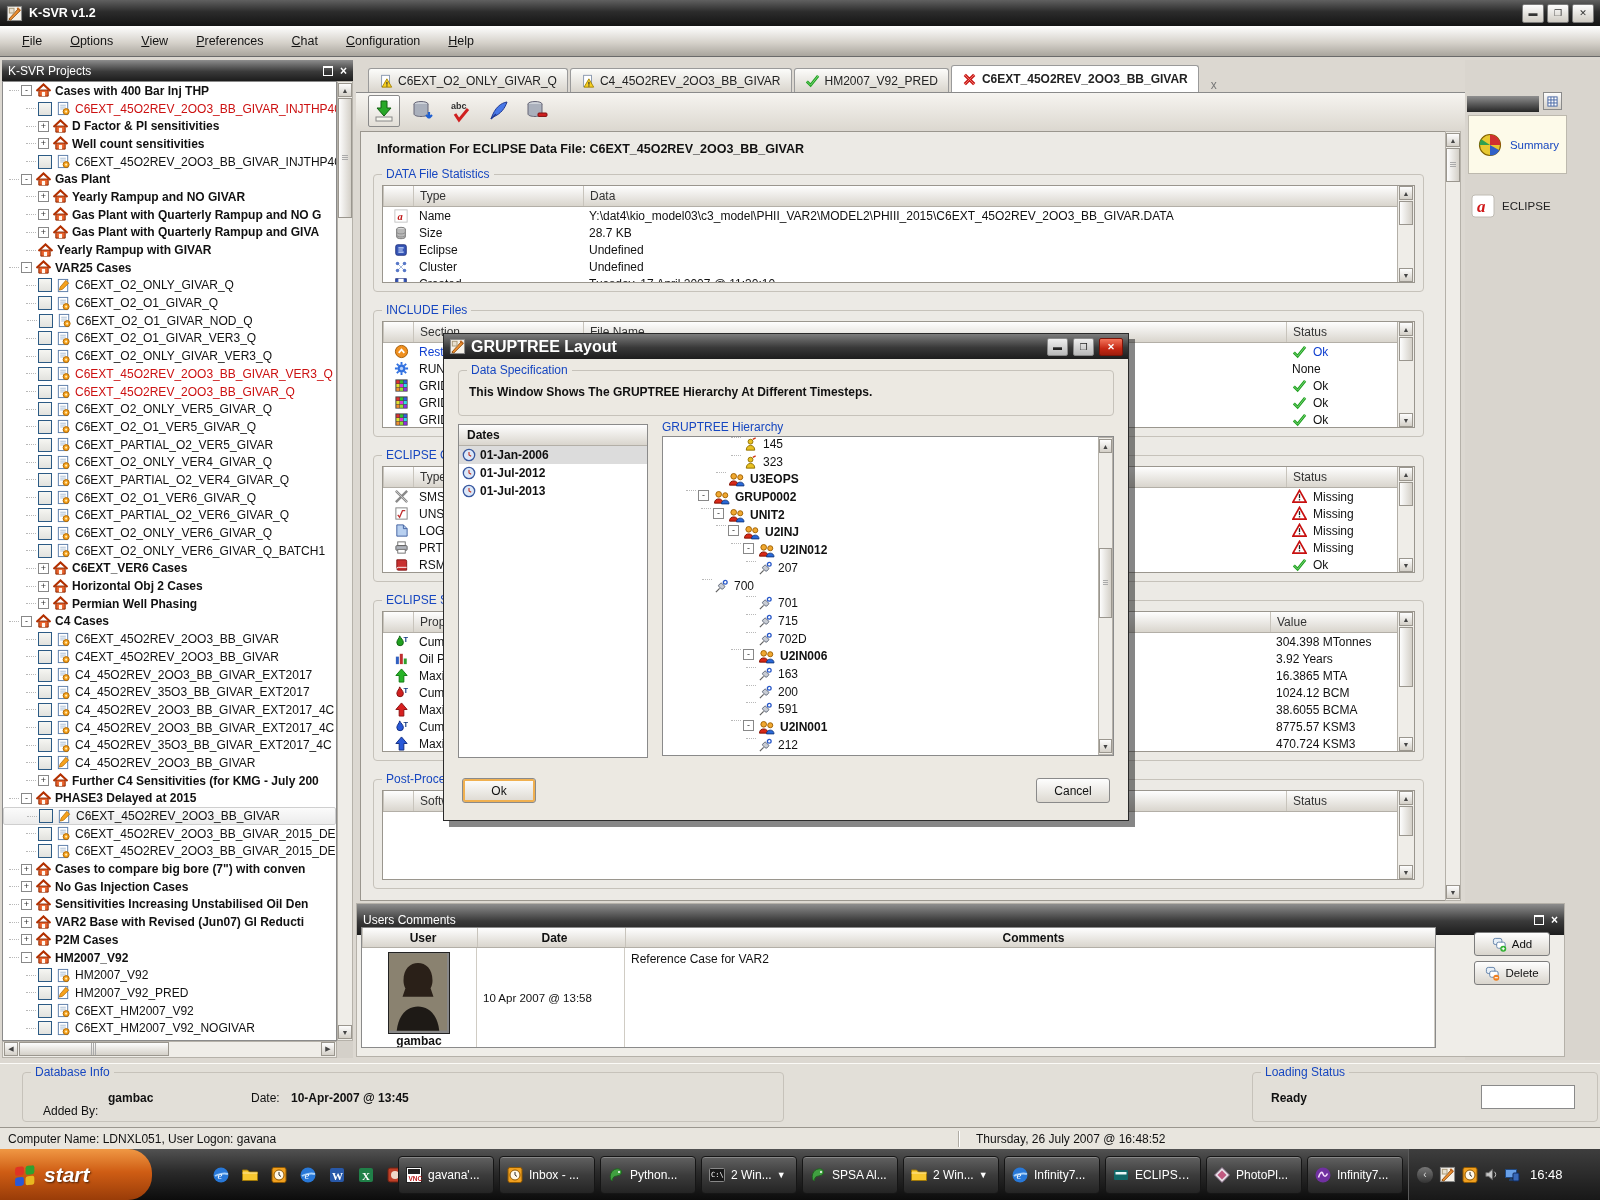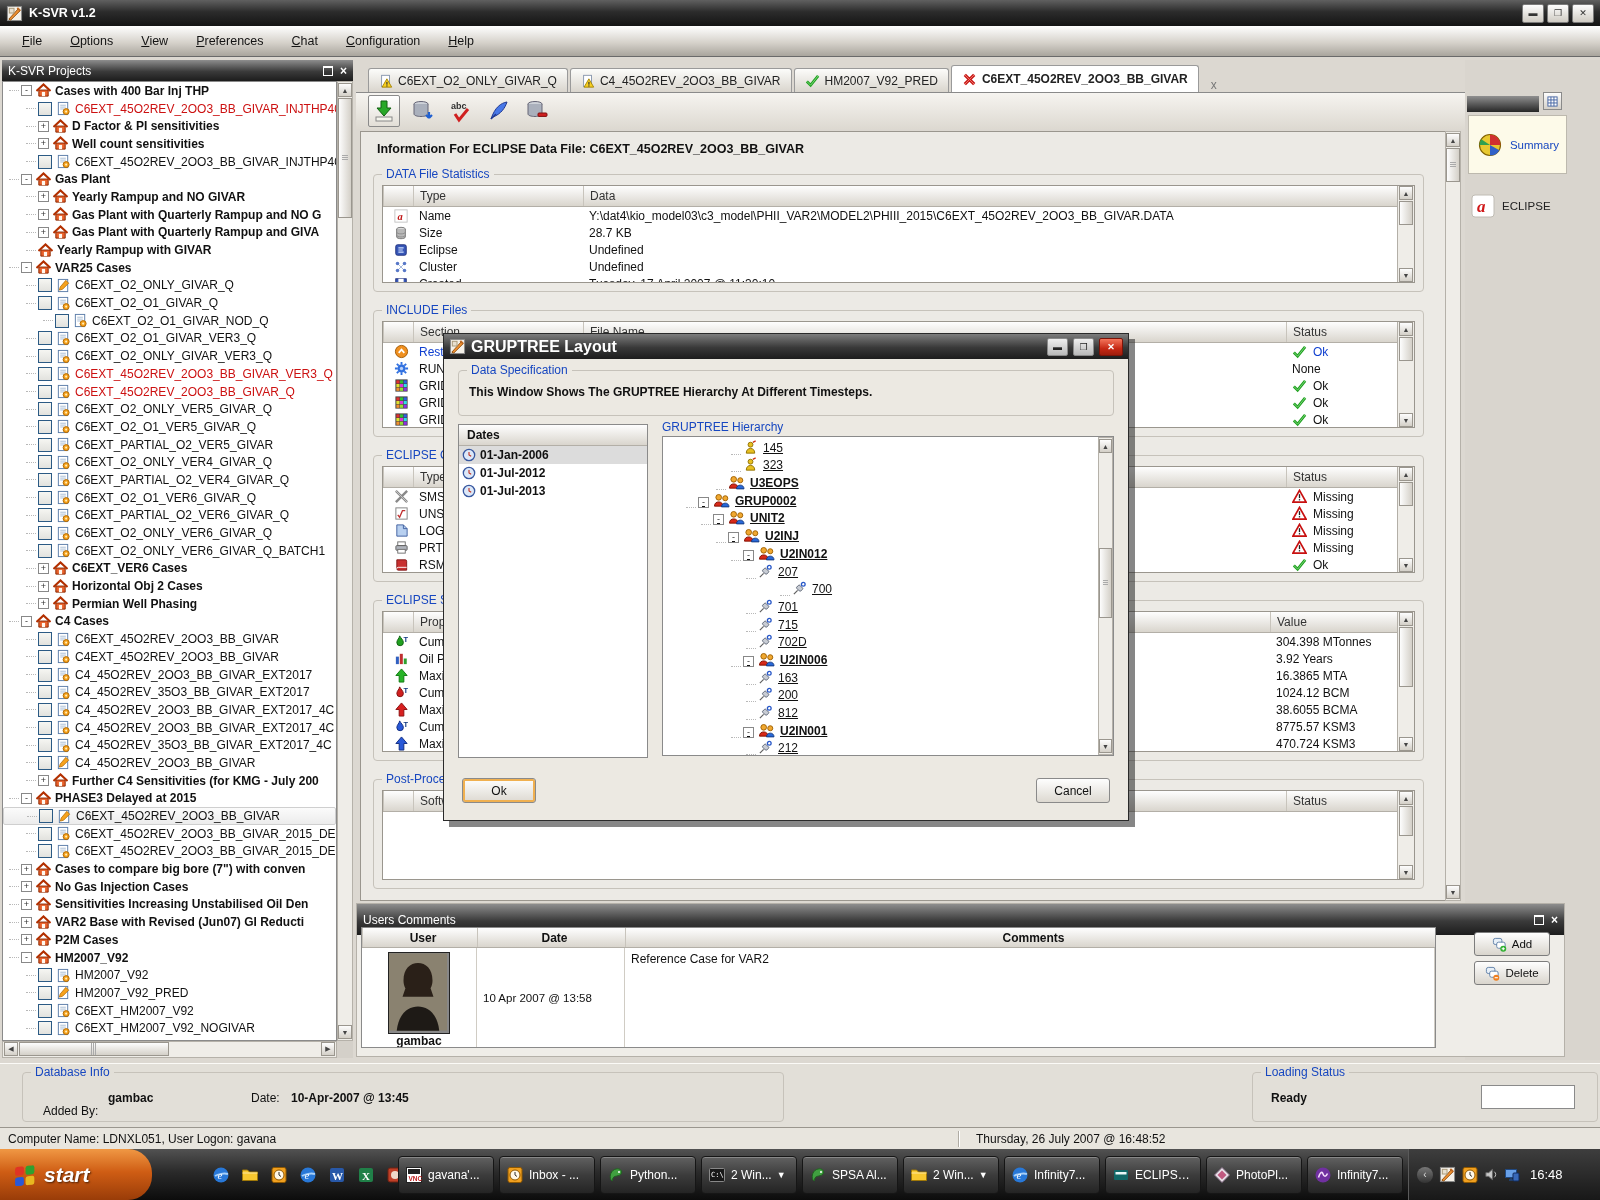--- a/index.html
+++ b/index.html
@@ -141,21 +141,21 @@
   .dbtn.close{width:22px;background:linear-gradient(#f4755b,#c62814 60%,#9e1d0c);color:#fff;font-weight:bold;border-color:#7c1408;}
   #dlg-spec{position:absolute;left:14px;right:14px;top:36px;height:44px;border:1px solid #c6c2ba;border-radius:4px;}
   #dlg-spec .gb-label{background:#ece9e2;}
   #dlg-desc{margin:14px 0 0 10px;font-weight:bold;font-size:12px;}
   #dates{position:absolute;left:14px;top:90px;width:188px;height:332px;background:#fff;border:1px solid #8a8a8a;overflow:hidden;}
   #dates-head{height:20px;background:linear-gradient(#fefefe,#d9d5cd);border-bottom:1px solid #b3afa7;display:flex;align-items:center;padding-left:8px;font-weight:bold;}
   .date-row{height:18px;display:flex;align-items:center;gap:4px;padding-left:3px;font-weight:bold;font-size:12px;}
   .date-row.sel{background:#dcdcdc;}
   #hier-label{position:absolute;left:218px;top:86px;color:#1747c0;font-size:12px;}
   #hier{position:absolute;left:218px;top:102px;right:14px;height:320px;background:#fff;border:1px solid #8a8a8a;overflow:hidden;padding-right:16px;box-sizing:border-box;}
-  .hrow{height:17.7px;display:flex;align-items:flex-end;white-space:nowrap;text-decoration:underline;}
+  .hrow{height:17.7px;display:flex;align-items:flex-start;white-space:nowrap;}
   .hrow .tlabel{margin-left:5px;}
   .dlg-btn{position:absolute;width:72px;height:23px;border:1px solid #8a8a8a;border-radius:3px;
     background:linear-gradient(#fefefe,#ddd9d1);display:flex;align-items:center;justify-content:center;font-size:12px;}
   #dlg-ok{left:18px;top:444px;box-shadow:inset 0 0 0 2px #f0b050;}
   #dlg-cancel{right:18px;top:444px;}
 </style>
 </head>
 <body>
 
 <div id="screen">
@@ -346,21 +346,21 @@
             <span class="ic">
               <svg width="15" height="15" viewBox="0 0 16 16">
                 <rect x="2.5" y="1.5" width="10" height="13" fill="#fff" stroke="#5a7ca8"></rect>
                 <path d="M4.5 4.5h6M4.5 6.5h6M4.5 8.5h4" stroke="#a8bcd4" stroke-width="1"></path>
                 <circle cx="10.8" cy="11.3" r="3.2" fill="#f6a21d" stroke="#b06800"></circle>
                 <circle cx="10.8" cy="11.3" r="1.1" fill="#fff0c0"></circle>
               </svg>
             </span>
             <span class="tlabel">C6EXT_O2_O1_GIVAR_Q</span>
           </div>
-          <div class="trow" style="padding-left:40px">
+          <div class="trow" style="padding-left:24px">
             <span class="dash"></span>
             <span class="cb"></span>
             <span class="ic">
               <svg width="15" height="15" viewBox="0 0 16 16">
                 <rect x="2.5" y="1.5" width="10" height="13" fill="#fff" stroke="#5a7ca8"></rect>
                 <path d="M4.5 4.5h6M4.5 6.5h6M4.5 8.5h4" stroke="#a8bcd4" stroke-width="1"></path>
                 <circle cx="10.8" cy="11.3" r="3.2" fill="#f6a21d" stroke="#b06800"></circle>
                 <circle cx="10.8" cy="11.3" r="1.1" fill="#fff0c0"></circle>
               </svg>
             </span>
@@ -2023,21 +2023,21 @@
             <span class="dash"></span>
             <span class="ic">
               <svg width="15" height="15" viewBox="0 0 16 16">
                 <path d="M2 14l4-4" stroke="#606060" stroke-width="1.3"></path>
                 <rect x="5.2" y="5.2" width="6" height="4.6" rx="1" transform="rotate(45 8 7.5)" fill="#c8ccd4" stroke="#606878"></rect>
                 <circle cx="12" cy="3.5" r="2" fill="none" stroke="#2858c8" stroke-width="1.4"></circle>
               </svg>
             </span>
             <span class="tlabel">207</span>
           </div>
-          <div class="hrow" style="padding-left:117px">
+          <div class="hrow" style="padding-left:39px">
             <span class="dash"></span>
             <span class="ic">
               <svg width="15" height="15" viewBox="0 0 16 16">
                 <path d="M2 14l4-4" stroke="#606060" stroke-width="1.3"></path>
                 <rect x="5.2" y="5.2" width="6" height="4.6" rx="1" transform="rotate(45 8 7.5)" fill="#c8ccd4" stroke="#606878"></rect>
                 <circle cx="12" cy="3.5" r="2" fill="none" stroke="#2858c8" stroke-width="1.4"></circle>
               </svg>
             </span>
             <span class="tlabel">700</span>
           </div>
@@ -2111,21 +2111,21 @@
           </div>
           <div class="hrow" style="padding-left:83px">
             <span class="dash"></span>
             <span class="ic">
               <svg width="15" height="15" viewBox="0 0 16 16">
                 <path d="M2 14l4-4" stroke="#606060" stroke-width="1.3"></path>
                 <rect x="5.2" y="5.2" width="6" height="4.6" rx="1" transform="rotate(45 8 7.5)" fill="#c8ccd4" stroke="#606878"></rect>
                 <circle cx="12" cy="3.5" r="2" fill="none" stroke="#2858c8" stroke-width="1.4"></circle>
               </svg>
             </span>
-            <span class="tlabel">812</span>
+            <span class="tlabel">591</span>
           </div>
           <div class="hrow" style="padding-left:68px">
             <span class="dash"></span>
             <span class="exp">-</span>
             <span class="ic">
               <svg width="17" height="15" viewBox="0 0 18 16">
                 <circle cx="6" cy="4.6" r="3" fill="#f0a830" stroke="#a06000"></circle>
                 <path d="M1.5 14c0-3 2-4.5 4.5-4.5S10.5 11 10.5 14z" fill="#d82818" stroke="#801000"></path>
                 <circle cx="13" cy="5.6" r="2.7" fill="#f0a830" stroke="#a06000"></circle>
                 <path d="M9 14.8c0-2.6 1.8-4 4-4s4 1.4 4 4z" fill="#2868d8" stroke="#103880"></path>

